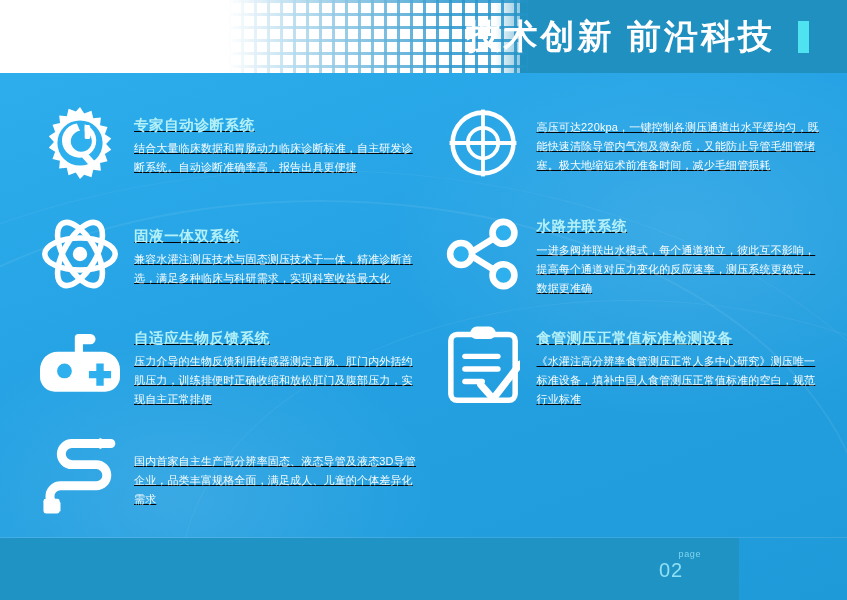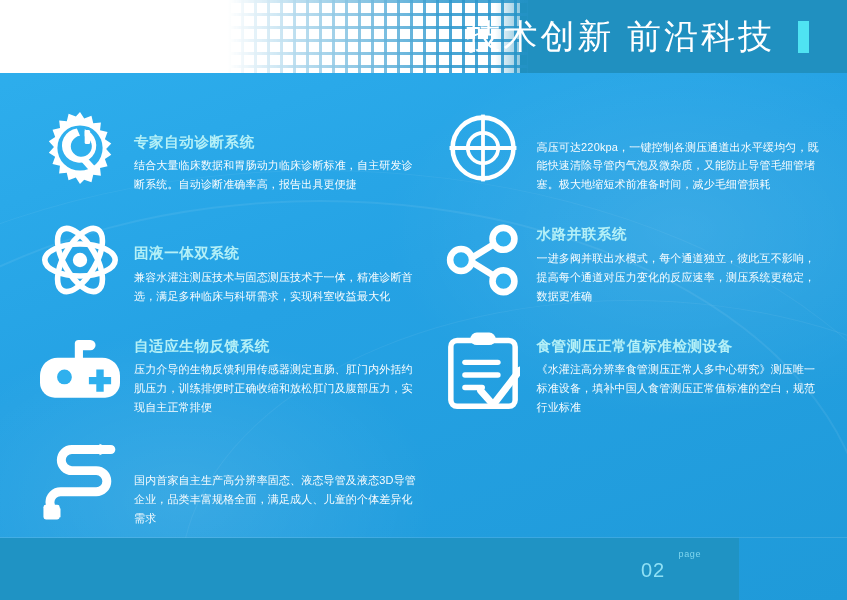--- a/index.html
+++ b/index.html
@@ -50,42 +50,43 @@
     background-size: 13px 13px, 13px 13px;
     -webkit-mask-image: linear-gradient(to right, rgba(0,0,0,0) 0%, rgba(0,0,0,0.35) 22%, rgba(0,0,0,1) 75%, rgba(0,0,0,1) 100%);
     mask-image: linear-gradient(to right, rgba(0,0,0,0) 0%, rgba(0,0,0,0.35) 22%, rgba(0,0,0,1) 75%, rgba(0,0,0,1) 100%);
   }
   .grid-fade-right {
     position: absolute; left: 495px; top: 0; width: 60px; height: 73px;
     background: linear-gradient(to right, rgba(32,144,192,0) 0%, #2090c0 85%);
   }
   .header-title {
     position: absolute; right: 72px; top: 50%; transform: translateY(-50%);
-    color: #ffffff; font-size: 34px; font-weight: normal; letter-spacing: 3px;
+    color: #ffffff; font-size: 34px; font-weight: bold; letter-spacing: 3px;
     white-space: nowrap;
     margin-left: 42px;
   }
   .header-bar {
     position: absolute; right: 38px; top: 50%; transform: translateY(-50%);
     width: 11px; height: 32px; background: #4fe3f2;
   }
 
   
   .content {
     position: absolute; left: 0; top: 73px; width: 847px; height: 465px;
     display: grid;
     grid-template-columns: 1fr 1fr;
     grid-template-rows: repeat(4, 1fr);
     padding: 14px 22px 6px 26px;
     column-gap: 6px;
   }
   .feature {
     display: flex;
-    align-items: flex-end;
+    align-items: center;
     padding: 4px 6px 4px 0;
+    text-decoration: underline;
   }
   .feature-icon {
     flex: 0 0 108px;
     display: flex; align-items: center; justify-content: center;
     height: 92px;
   }
   .feature-icon svg { display: block; }
   .feature-text { flex: 1 1 auto; padding-top: 8px; min-width: 0; }
   .feature-title {
     color: #b4f0f7;
@@ -113,21 +114,21 @@
     background: rgba(255,255,255,0.12);
   }
   .page-label {
     position: absolute; right: 38px; top: 11px;
     color: #7fd6ef; font-size: 9px; letter-spacing: 0.6px;
     text-align: right; width: 60px;
   }
   .page-number {
     position: absolute; right: 38px; top: 21px;
     color: #8fe0f5; font-size: 20px; letter-spacing: 1px;
-    text-align: left; width: 60px; font-weight: normal;
+    text-align: center; width: 60px; font-weight: normal;
   }
 </style>
 </head>
 <body>
 
 <div class="slide">
 
   <div class="glow g1"></div>
   <div class="glow g2"></div>
   <div class="wave w1"></div>

